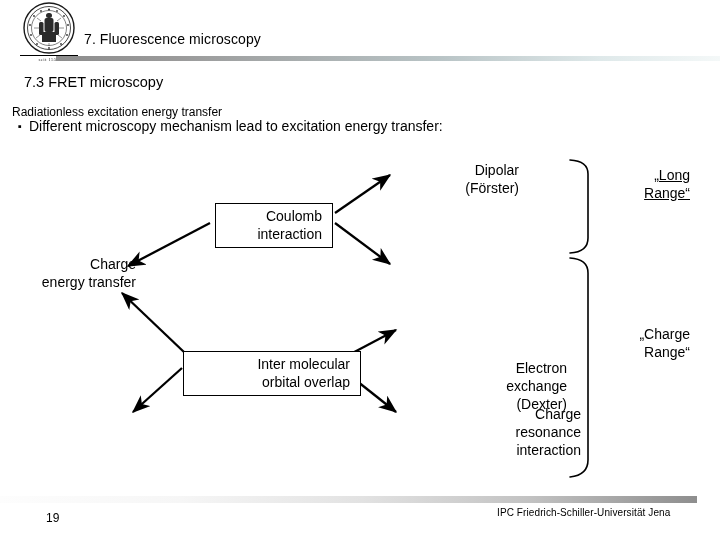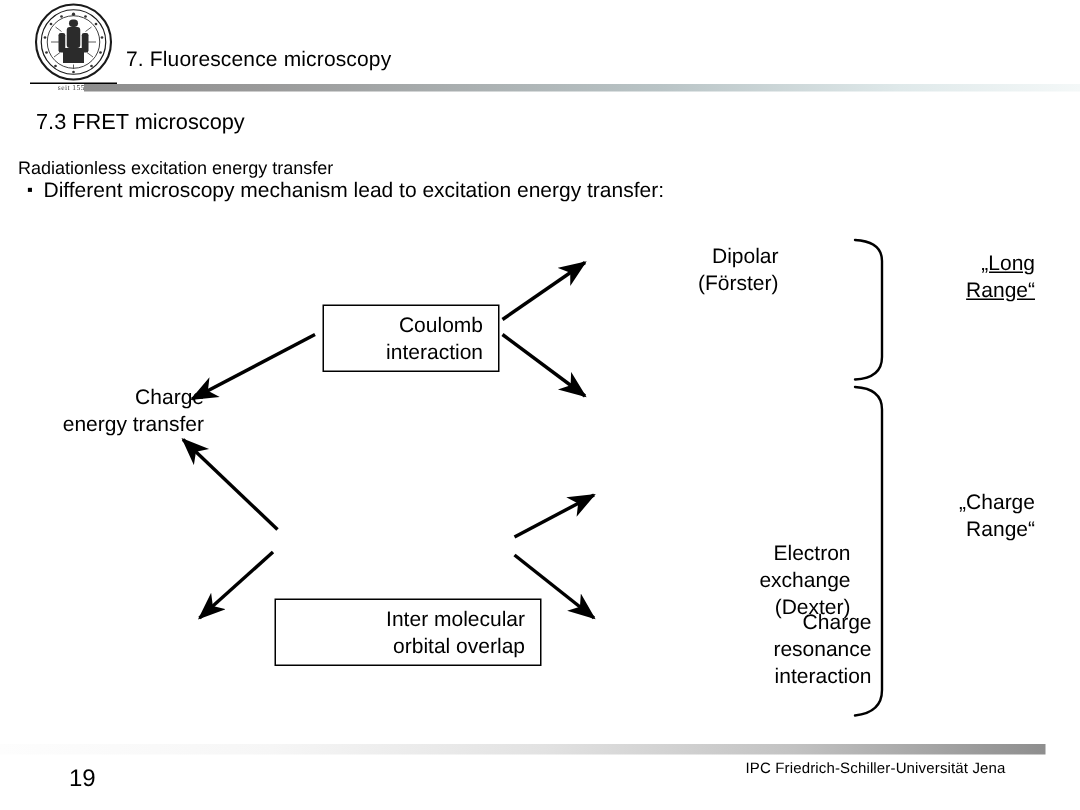--- a/index.html
+++ b/index.html
@@ -128,21 +128,21 @@
     white-space: nowrap;
   }
   .boxed {
     border: 1px solid #000;
     background: #fff;
     padding: 3px 10px 4px 10px;
   }
 
   
   #node-coulomb      { left: 215px; top: 63px;  width: 96px; }
-  #node-intermol     { left: 183px; top: 211px; width: 156px; margin-top: 48px; }
+  #node-intermol     { left: 183px; top: 211px; width: 156px; }
 
   #node-singlet      { left: 4px;   top: 115px; width: 132px; }
   #node-triplet      { left: 11px;  top: 272px; width: 128px; }
 
   #node-dipolar      { left: 399px; top: 21px;  width: 120px; }
   #node-multipolar   { left: 399px; top: 115px; width: 128px; }
   #node-electron     { left: 399px; top: 176px; width: 168px; margin-top: 43px; }
   #node-charge       { left: 399px; top: 265px; width: 182px; }
 
   #node-long-range   { left: 598px; top: 26px;  width: 92px; text-decoration: underline; }
@@ -154,21 +154,21 @@
     left: 0px;
     top: 496px;
     width: 697px;
     height: 7px;
     background: linear-gradient(to right, #fdfdfd 0%, #f6f6f6 26%, #e2e2e2 52%, #c2c2c2 76%, #9a9a9a 94%, #8e8e8e 100%);
   }
   .page-number {
     position: absolute;
     left: 46px;
     top: 511px;
-    font-size: 16px;
+    font-size: 12px;
     color: #000;
   }
   .footer-credit {
     position: absolute;
     left: 497px;
     top: 507px;
     font-size: 10px;
     letter-spacing: .1px;
     color: #000;
     white-space: nowrap;

